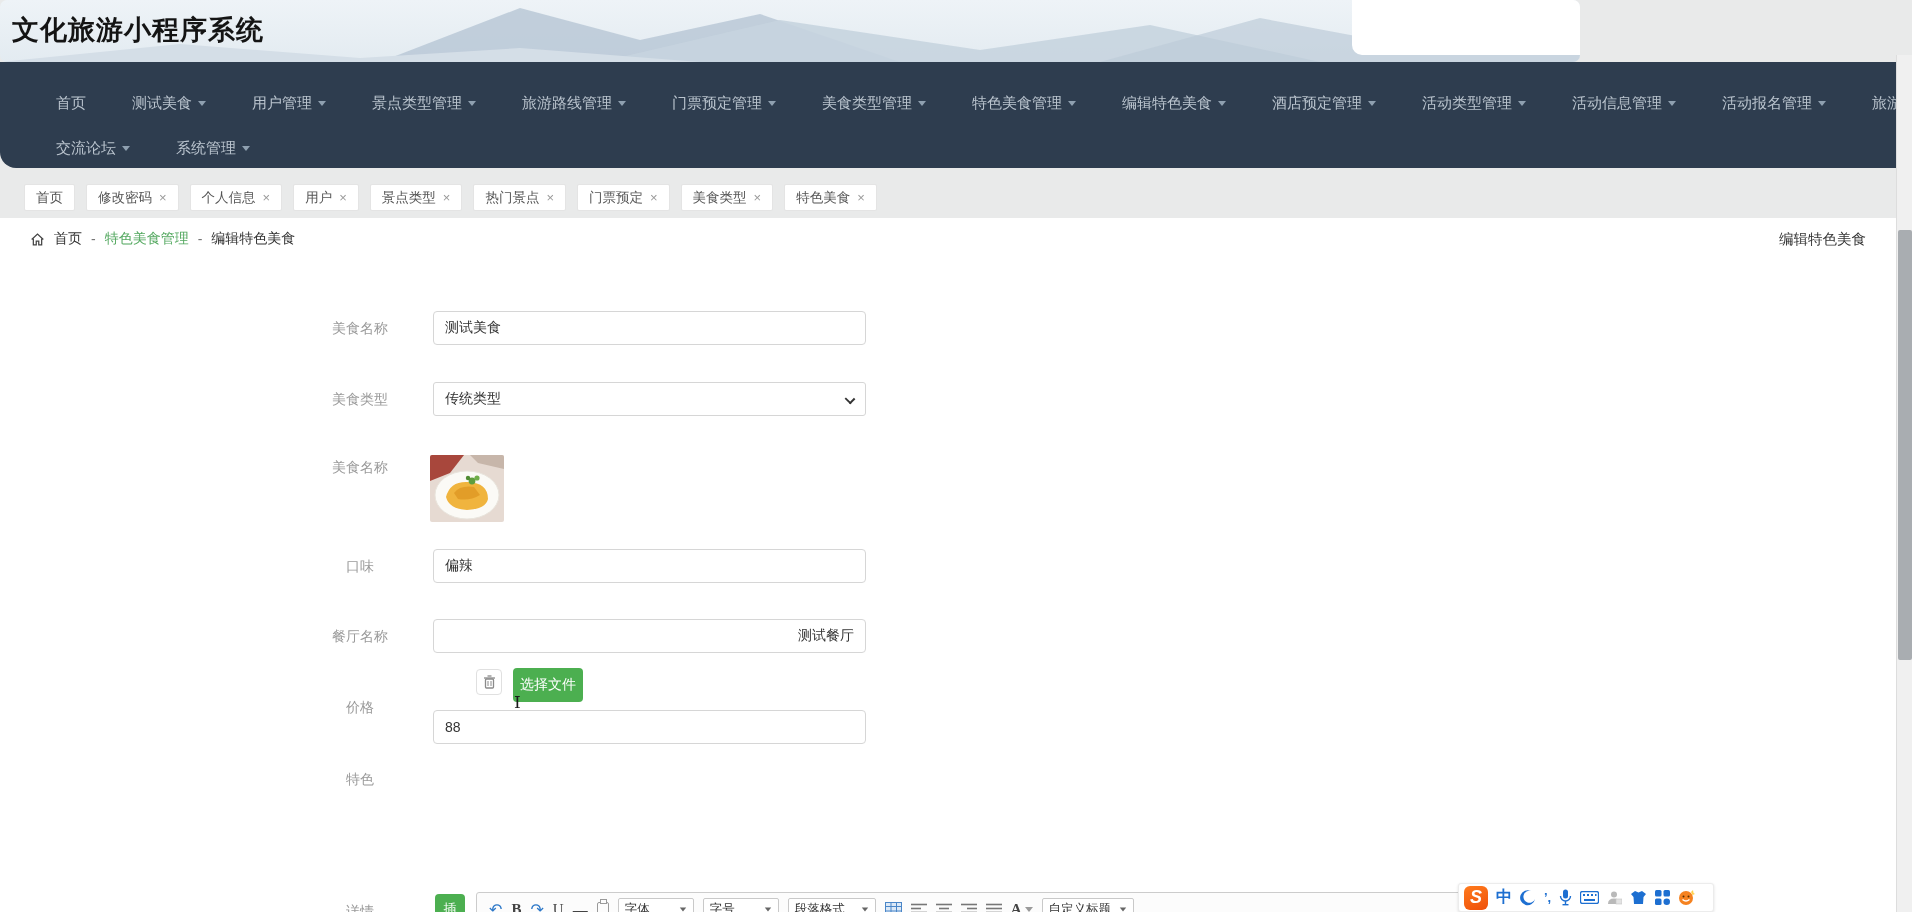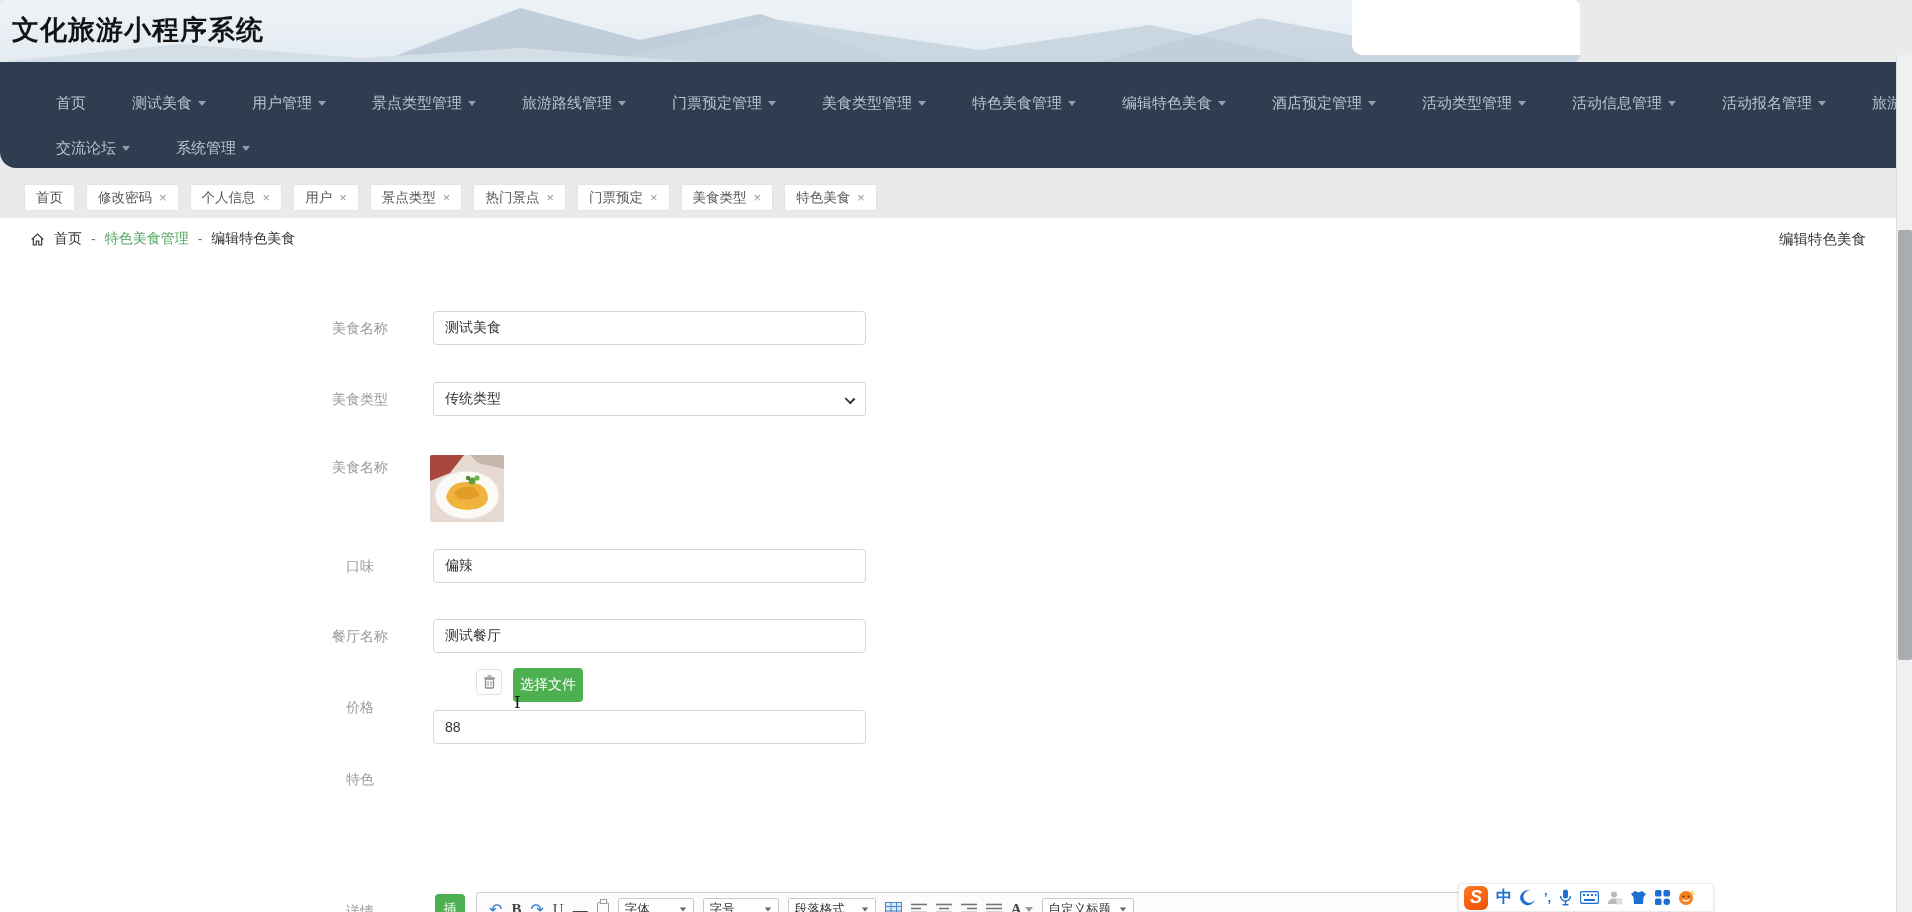--- a/index.html
+++ b/index.html
@@ -251,21 +251,21 @@
         <line x1="5" y1="6" x2="5" y2="11" stroke="#8a8a8a" stroke-width="1"></line>
         <line x1="8" y1="6" x2="8" y2="11" stroke="#8a8a8a" stroke-width="1"></line>
       </svg>
     </span>
     <button class="choose-btn">选择文件</button>
 
     <div class="flabel" style="top:331px">口味</div>
     <input class="finput" style="top: 331px;" value="偏辣">
 
     <div class="flabel" style="top:401px">餐厅名称</div>
-    <input class="finput" style="top: 401px;" value="测试餐厅">
+    <input class="finput" style="top: 401px; text-align: right;" value="测试餐厅">
 
     <div class="flabel" style="top:472px">价格</div>
     <input class="finput" style="top: 472px; margin-top: 20px;" value="88">
     <span class="ibeam" style="top:474px">I</span>
 
     <div class="flabel" style="top:544px">特色</div>
 
     <div class="flabel" style="top:676px">详情</div>
   </div>
 

